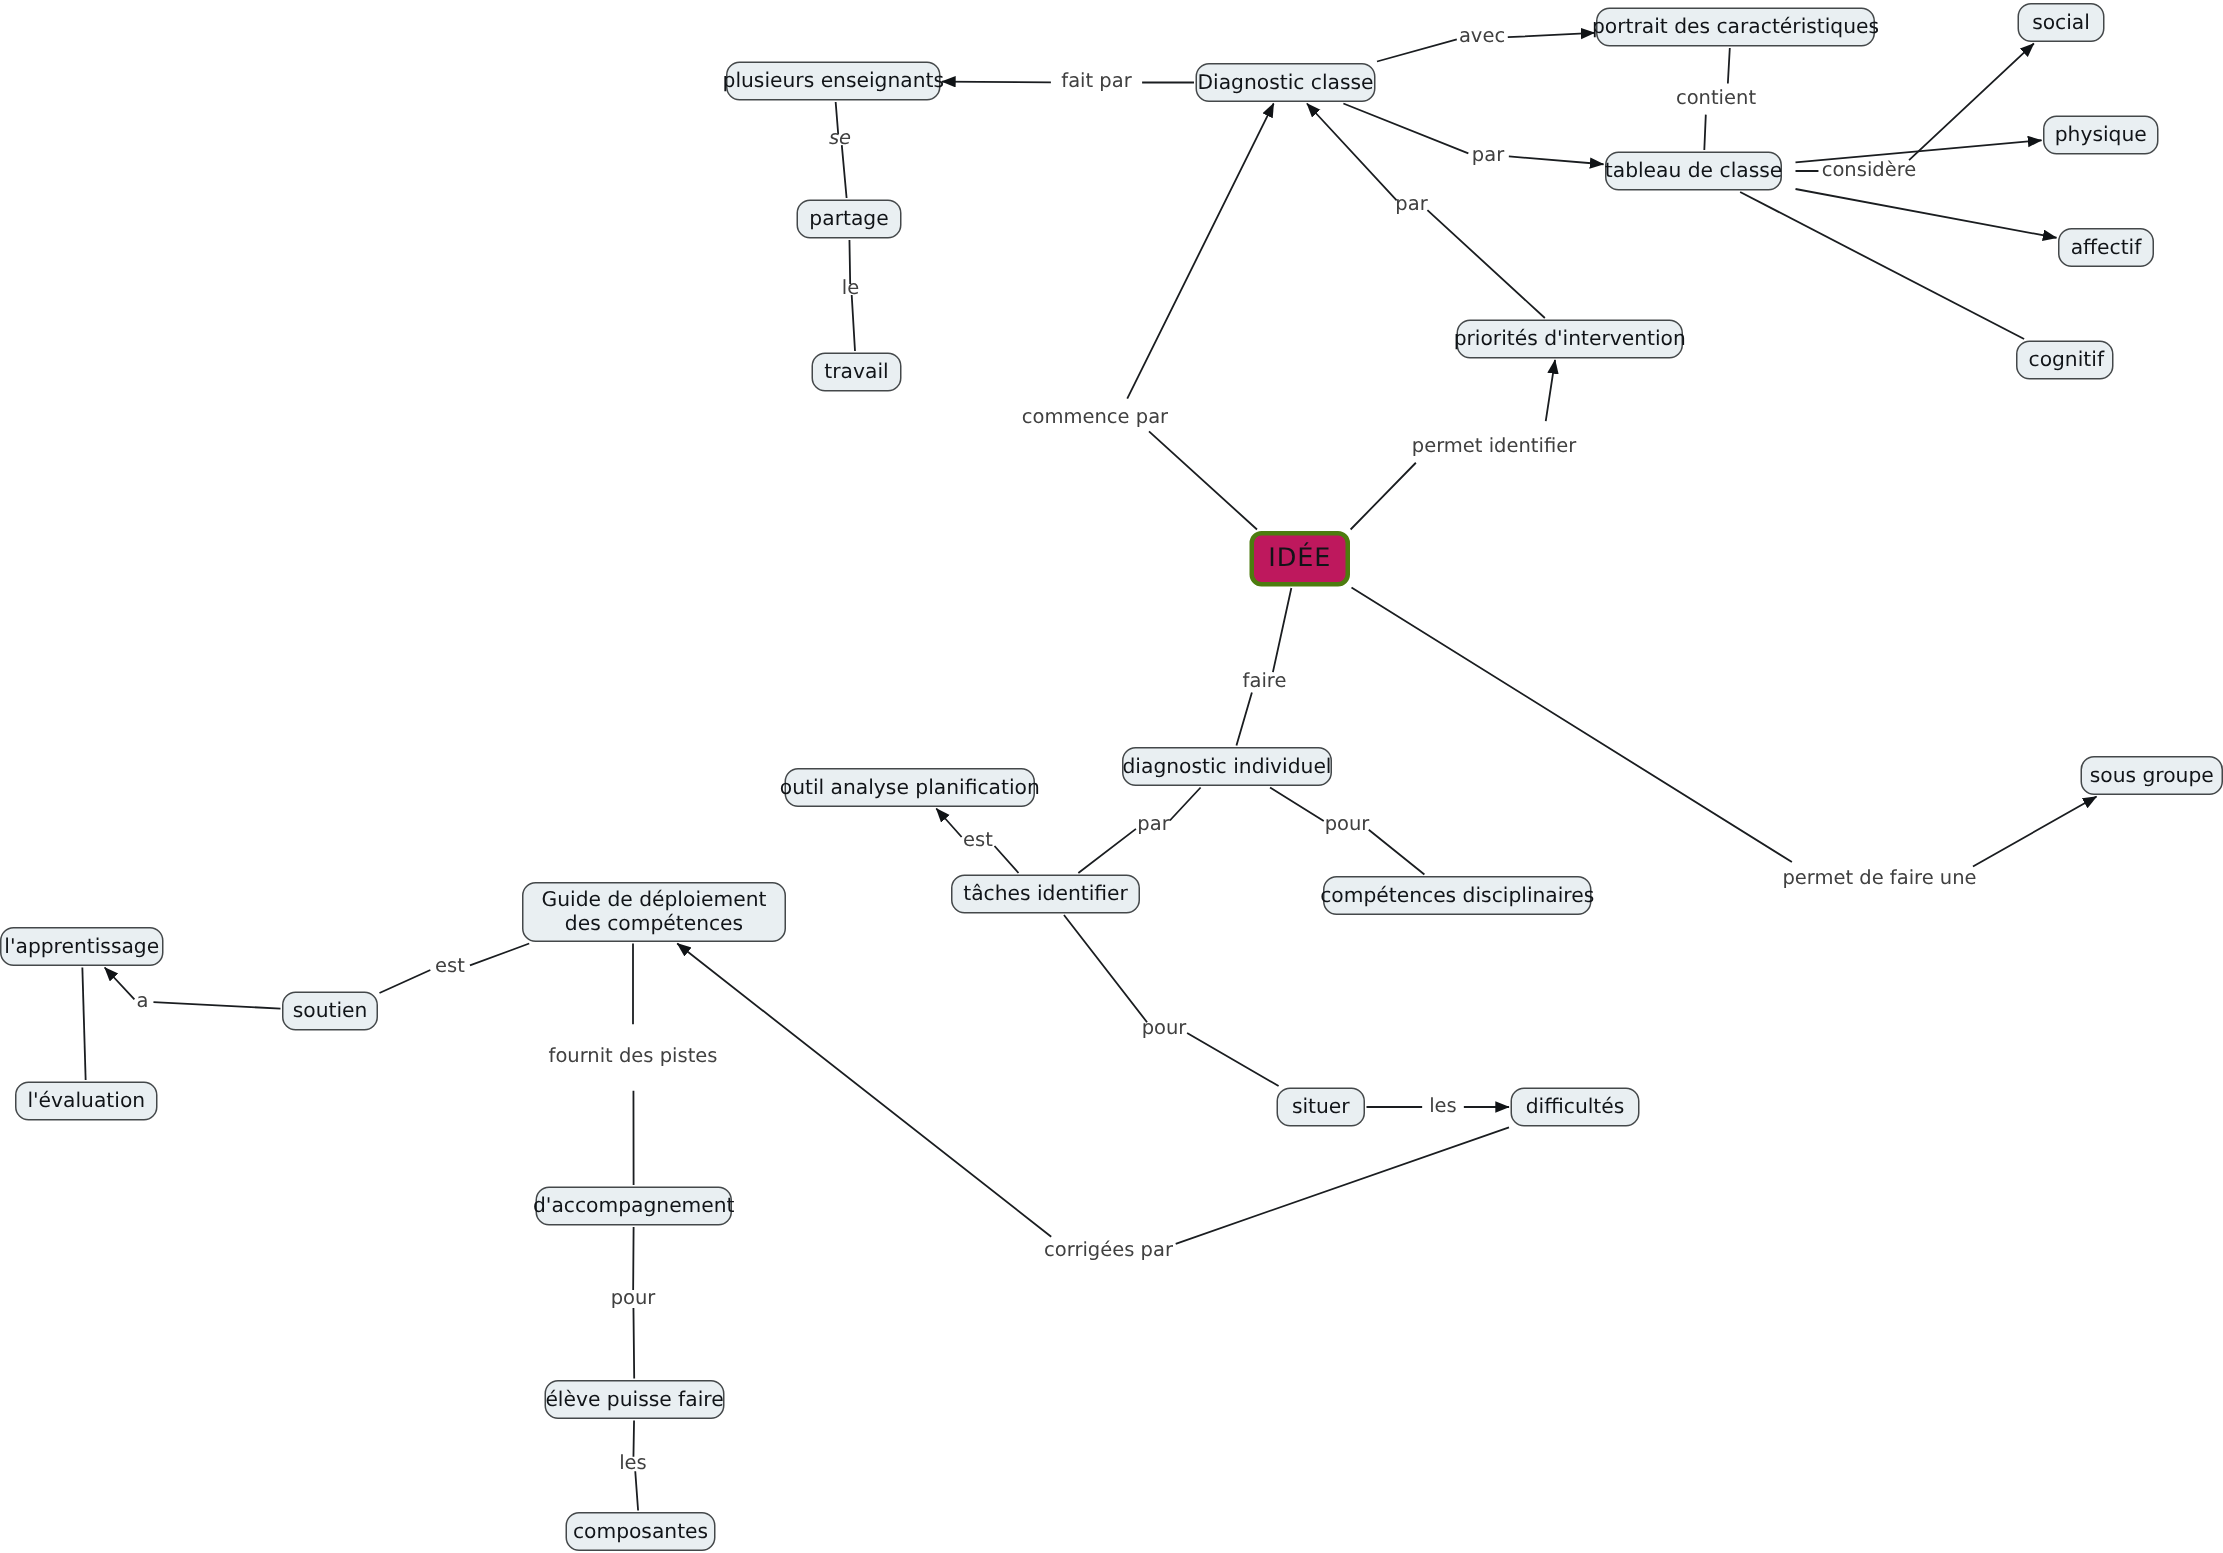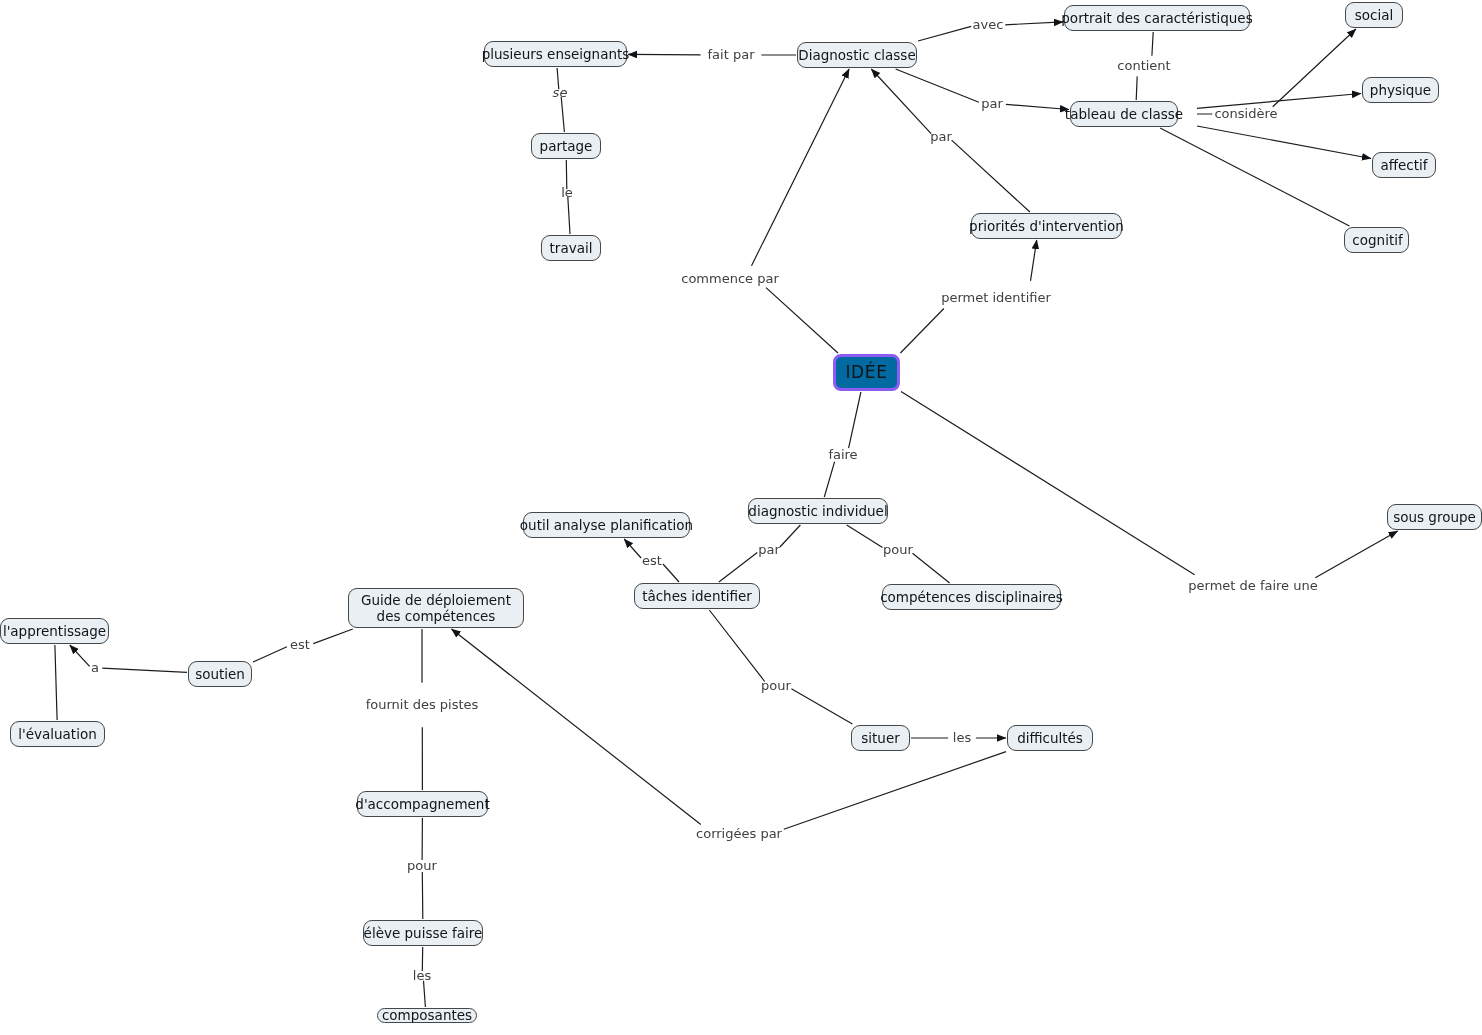--- a/index.html
+++ b/index.html
@@ -41,25 +41,25 @@
     justify-content: center;
     padding: 0 9px;
     white-space: nowrap;
     z-index: 3;
   }
   .node.two-line {
     white-space: normal;
     line-height: 16px;
   }
   .node.root {
-    border: 3px solid #8b5cf6;
+    border: 3px solid #4d7c0f;
     border-radius: 8px;
     font-size: 17px;
     letter-spacing: 0.6px;
-    background: #0369a1;
+    background: #be185d;
     z-index: 4;
   }
   .edge-label {
     position: absolute;
     font-size: 13px;
     line-height: 14px;
     color: #404040;
     background: transparent;
     white-space: nowrap;
     transform: translate(-50%, -50%);
@@ -117,21 +117,21 @@
       </div>
       <div class="node" style="left: 541px; top: 235px; width: 60px; height: 26px;">
         <span>travail</span>
       </div>
       <div class="node" style="left: 797px; top: 42px; width: 120px; height: 26px;">
         <span>Diagnostic classe</span>
       </div>
       <div class="node" style="left: 1064px; top: 5px; width: 186px; height: 26px;">
         <span>portrait des caractéristiques</span>
       </div>
-      <div class="node" style="left: 1070px; top: 101px; width: 108px; height: 26px;">
+      <div class="node" style="left: 1070px; top: 101px; width: 118px; height: 26px;">
         <span>tableau de classe</span>
       </div>
       <div class="node" style="left: 1345px; top: 2px; width: 58px; height: 26px;">
         <span>social</span>
       </div>
       <div class="node" style="left: 1362px; top: 77px; width: 77px; height: 26px;">
         <span>physique</span>
       </div>
       <div class="node" style="left: 1372px; top: 152px; width: 64px; height: 26px;">
         <span>affectif</span>
@@ -177,21 +177,21 @@
       </div>
       <div class="node" style="left: 10px; top: 721px; width: 95px; height: 26px;">
         <span>l'évaluation</span>
       </div>
       <div class="node" style="left: 357px; top: 791px; width: 131px; height: 26px;">
         <span>d'accompagnement</span>
       </div>
       <div class="node" style="left: 363px; top: 920px; width: 120px; height: 26px;">
         <span>élève puisse faire</span>
       </div>
-      <div class="node" style="left: 377px; top: 1008px; width: 100px; height: 15px;">
+      <div class="node" style="left: 377px; top: 1008px; width: 100px; height: 26px;">
         <span>composantes</span>
       </div>
     </div>
   <div id="label-layer">
       <div class="edge-label" style="left: 731px; top: 55px;">fait par</div>
       <div class="edge-label" style="left: 560px; top: 93px; font-style: italic;">se</div>
       <div class="edge-label" style="left: 567px; top: 193px;">le</div>
       <div class="edge-label" style="left: 988px; top: 25px;">avec</div>
       <div class="edge-label" style="left: 992px; top: 104px;">par</div>
       <div class="edge-label" style="left: 1144px; top: 66px;">contient</div>

